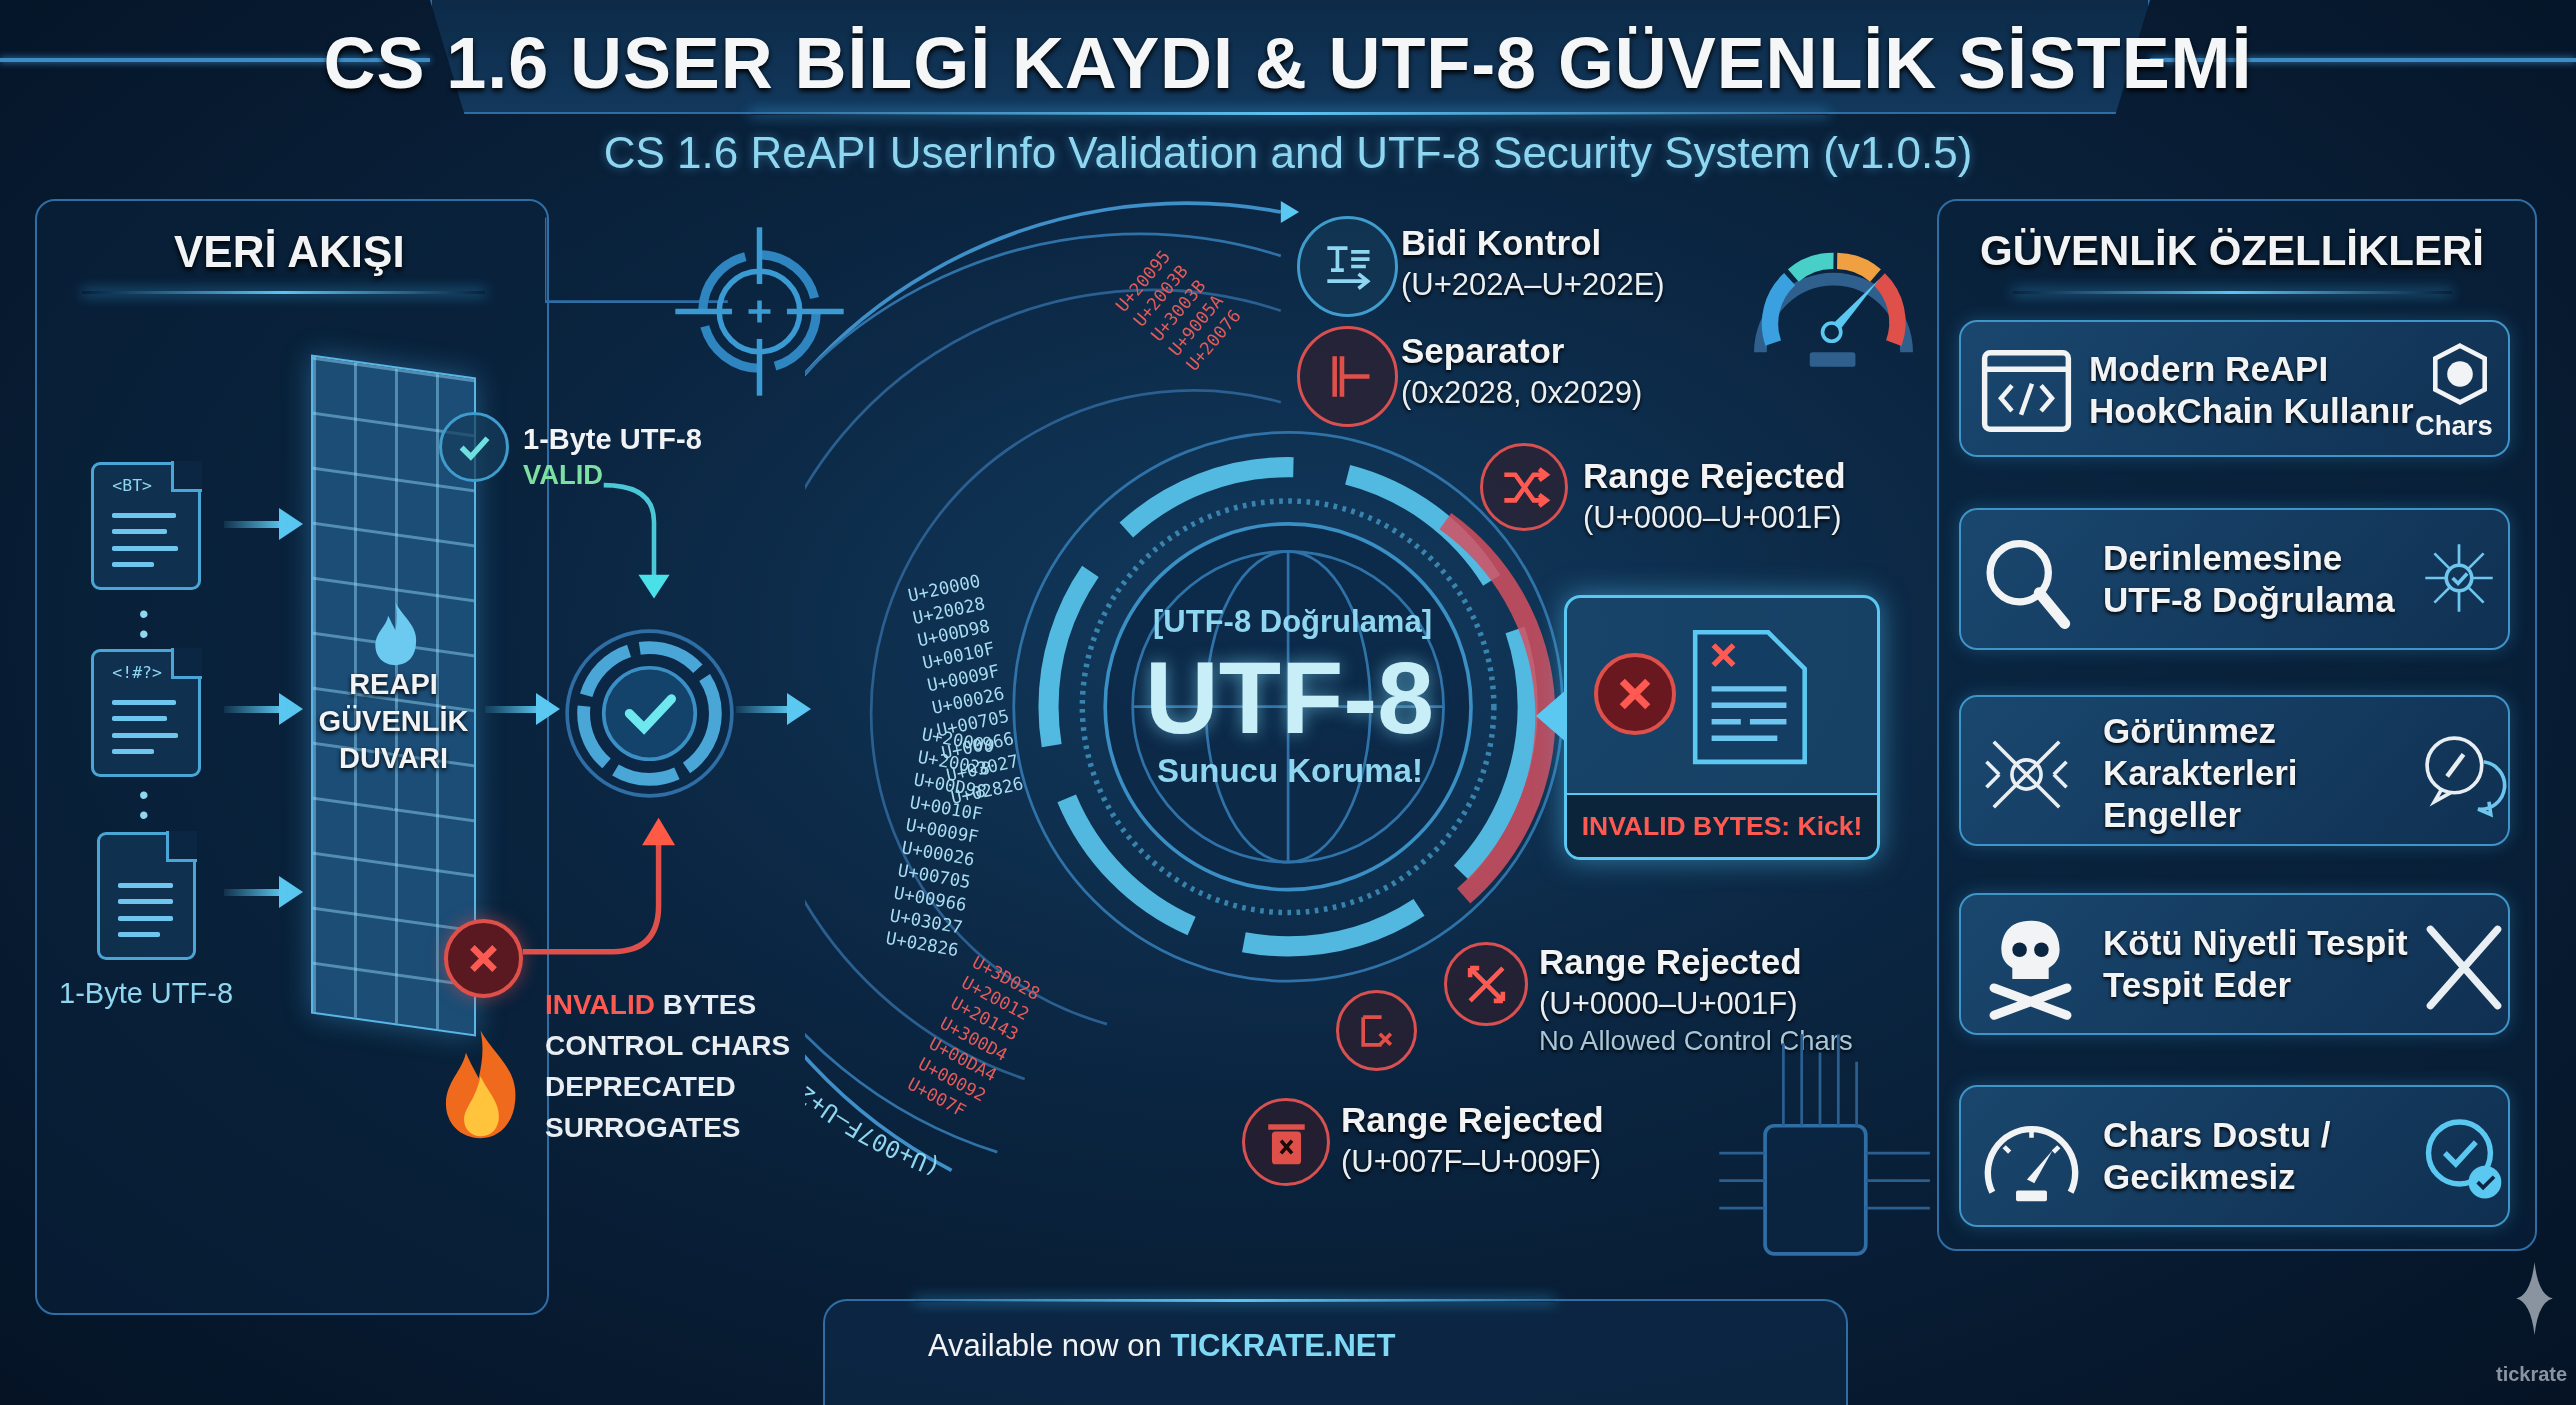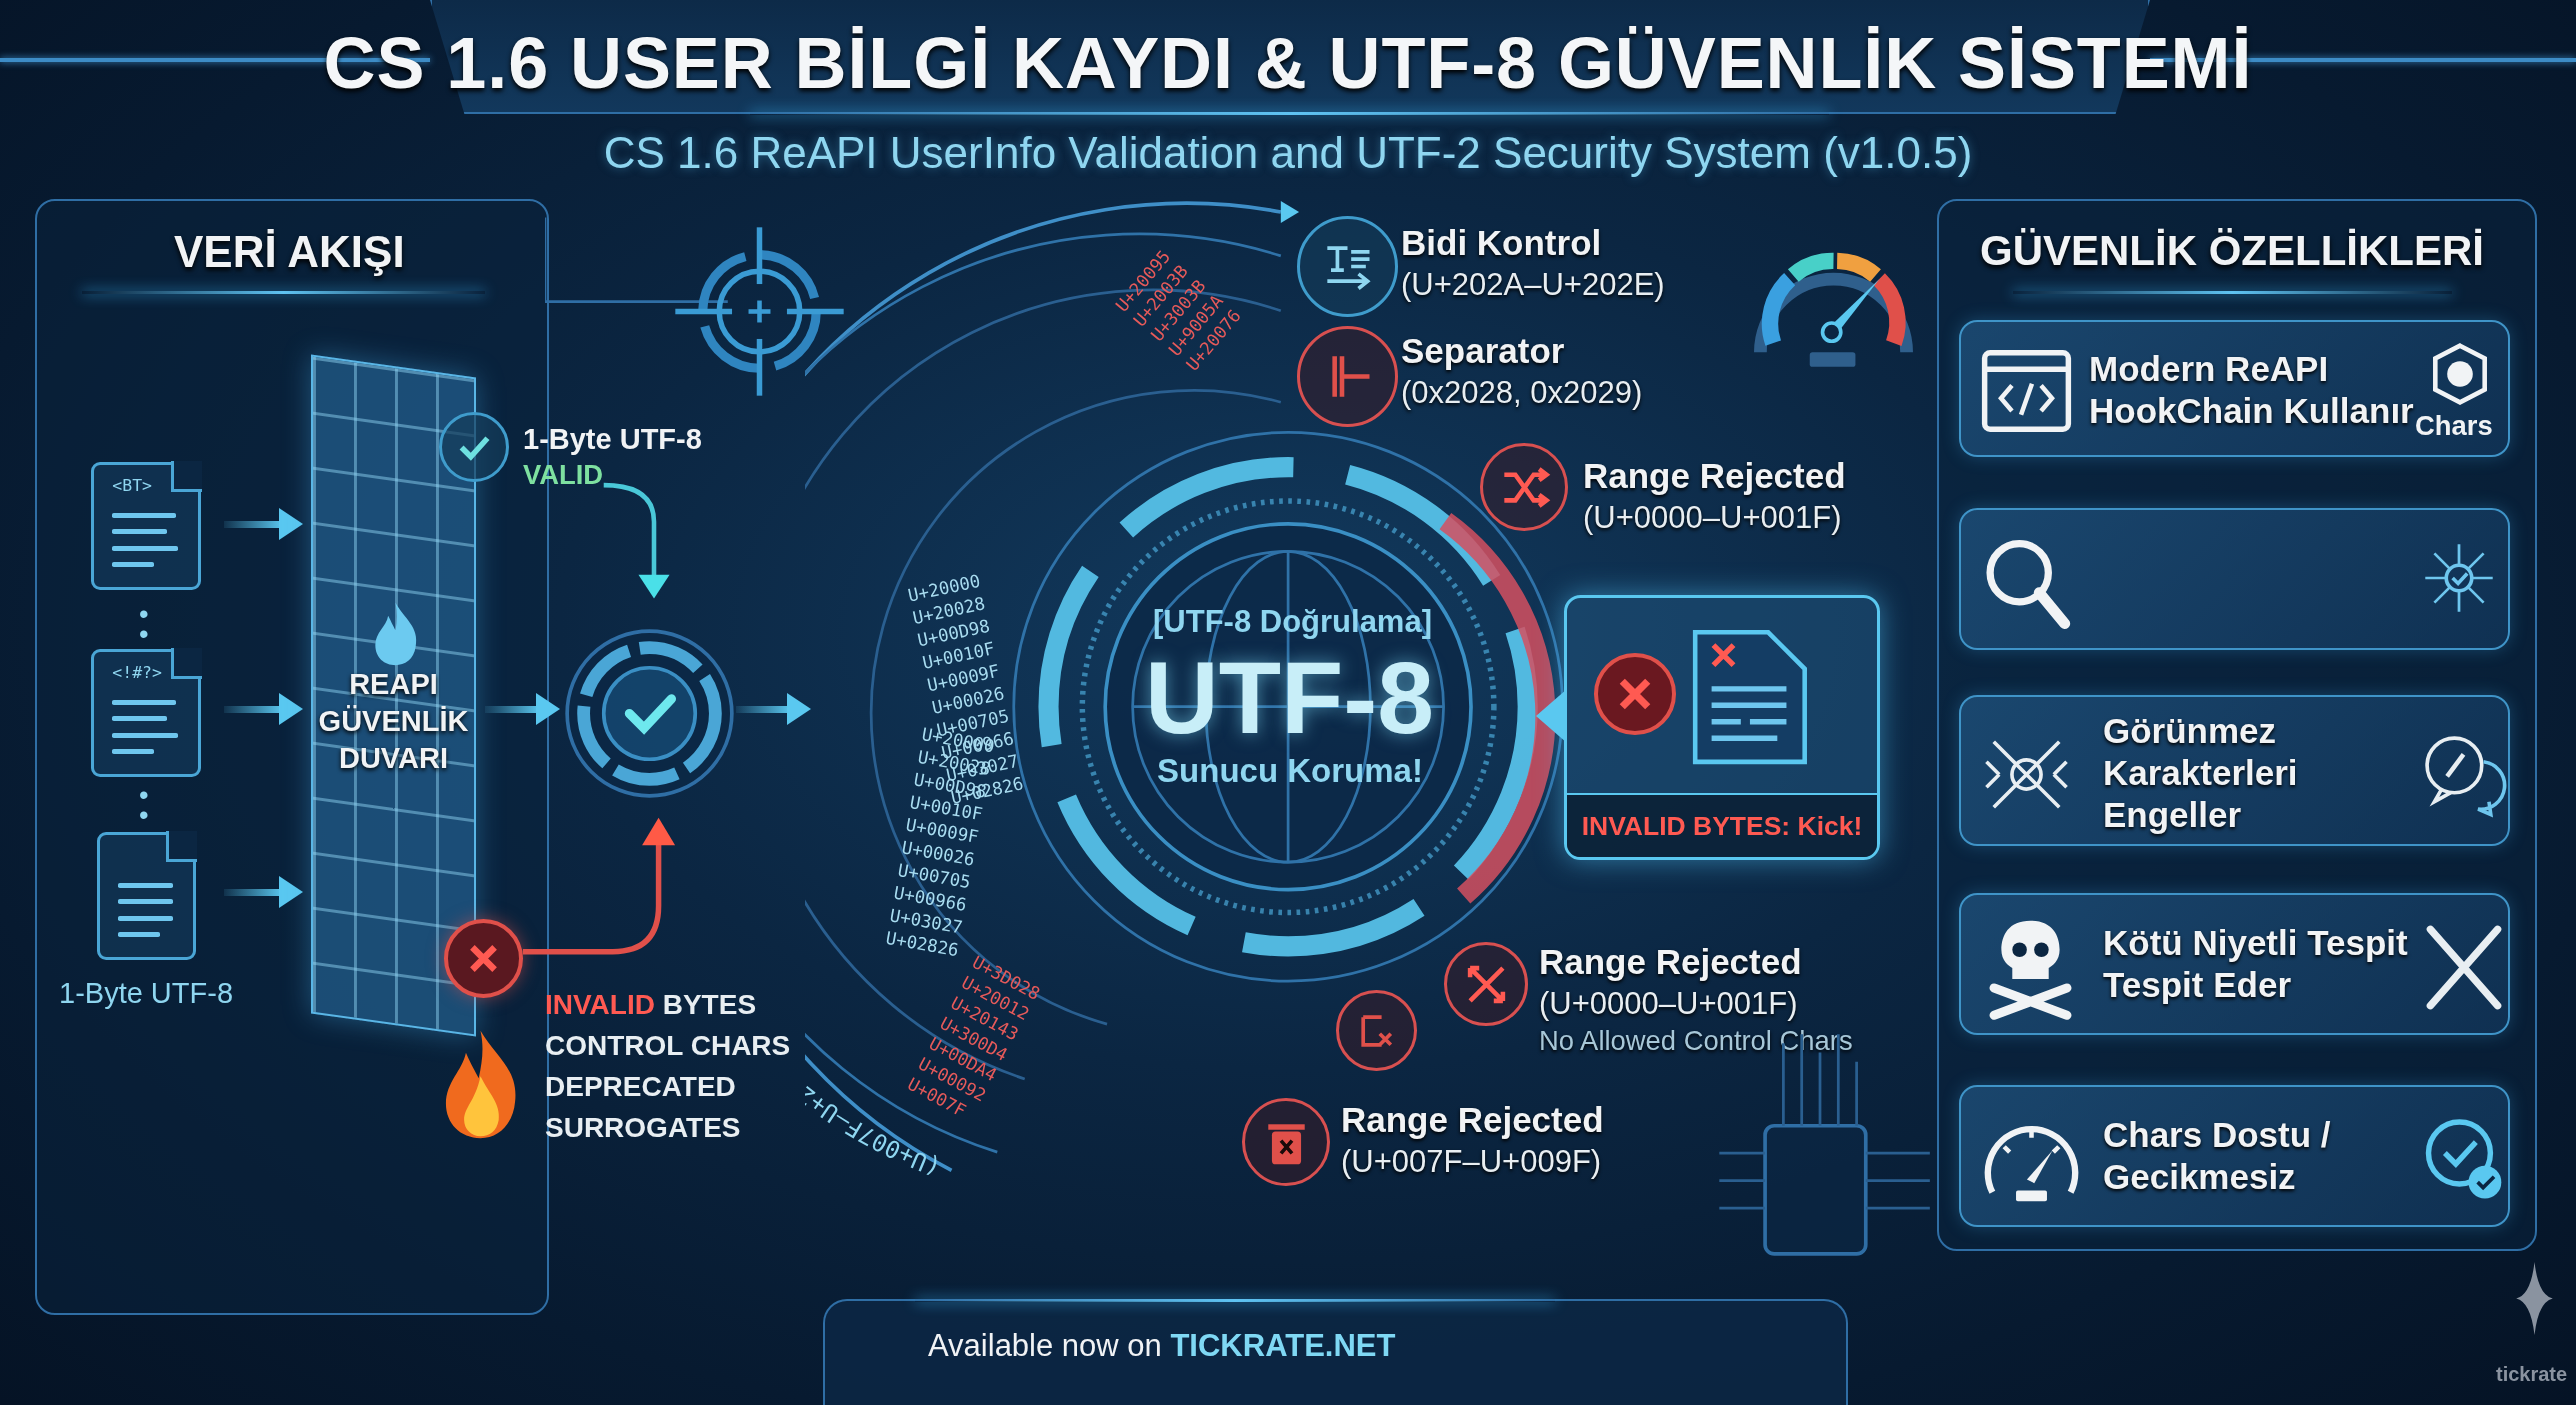--- a/index.html
+++ b/index.html
@@ -116,21 +116,21 @@
   .tickrate-word { position: absolute; left: 2496px; top: 1363px; font-weight: bold; font-size: 20px; color: #8a93a0; }
 </style>
 </head>
 <body>
 
 <div class="side-line" style="left:0;width:430px;"></div>
 <div class="side-line" style="left:2150px;width:426px;"></div>
 <div class="title-banner"></div>
 <div class="glow-line" style="left:750px;top:112px;width:1079px;"></div>
 <div class="title-text">CS 1.6 USER BİLGİ KAYDI &amp; UTF-8 GÜVENLİK SİSTEMİ</div>
-<div class="subtitle">CS 1.6 ReAPI UserInfo Validation and UTF-2 Security System (v1.0.5)</div>
+<div class="subtitle">CS 1.6 ReAPI UserInfo Validation and UTF-8 Security System (v1.0.5)</div>
 
 <div class="left-panel"></div>
 <svg class="abs" style="left:545px;top:199px" width="329" height="110" viewBox="0 0 360 120">
   <path d="M0 20 L0 20 L0 112 L200 112" stroke="#2f6ea5" stroke-width="3" fill="none"></path>
 </svg>
 <div class="panel-title" style="left:174px;top:227px;">VERİ AKIŞI</div>
 <div class="glow-line" style="left:82px;top:291px;width:403px;"></div>
 
 <svg class="abs" style="left:668px;top:220px" width="183" height="183" viewBox="0 0 200 200">
   <circle cx="100" cy="100" r="62" stroke="#2f85c0" stroke-width="10" fill="none" stroke-dasharray="80 18"></circle>
@@ -392,20 +392,24 @@
       <circle cx="35" cy="35" r="14" fill="#f1f3f5"></circle>
   </svg>
   <div class="txt" style="left:454px;top:88px;font-weight:bold;font-size:27.4px;color:#f1f3f5;">Chars</div>
 </div>
 
 <div class="feature" style="top:508px;height:142px;">
   <svg class="ficon" style="left:20px;top:24px" width="91" height="101" viewBox="0 0 100 110">
     <circle cx="42" cy="42" r="32" stroke="#f1f3f5" stroke-width="8" fill="none"></circle>
       <line x1="64" y1="64" x2="92" y2="98" stroke="#f1f3f5" stroke-width="12" stroke-linecap="round"></line>
   </svg>
+  <div class="ftxt" style="left:142px;top:27.4px;">
+      <div>Derinlemesine</div>
+      <div>UTF-8 Doğrulama</div>
+    </div>
   <svg class="ficon" style="left:457px;top:27.4px" width="82" height="82" viewBox="0 0 90 90">
     <circle cx="45" cy="45" r="14" stroke="#6ec6ee" stroke-width="4" fill="none"></circle>
       <path d="M38 45 L44 51 L54 40" stroke="#6ec6ee" stroke-width="4" fill="none"></path>
     <path d="M45 31 V8 M45 59 V82 M31 45 H8 M59 45 H82 M35 35 L18 18 M55 35 L72 18 M35 55 L18 72 M55 55 L72 72" stroke="#6ec6ee" stroke-width="3"></path>
   </svg>
 </div>
 
 <div class="feature" style="top:695px;height:151px;">
   <svg class="ficon" style="left:20px;top:32px" width="91" height="91" viewBox="0 0 100 100">
     <path d="M20 50 L6 36 M20 50 L6 64 M80 50 L94 36 M80 50 L94 64" stroke="#e8eef2" stroke-width="4" fill="none"></path>

